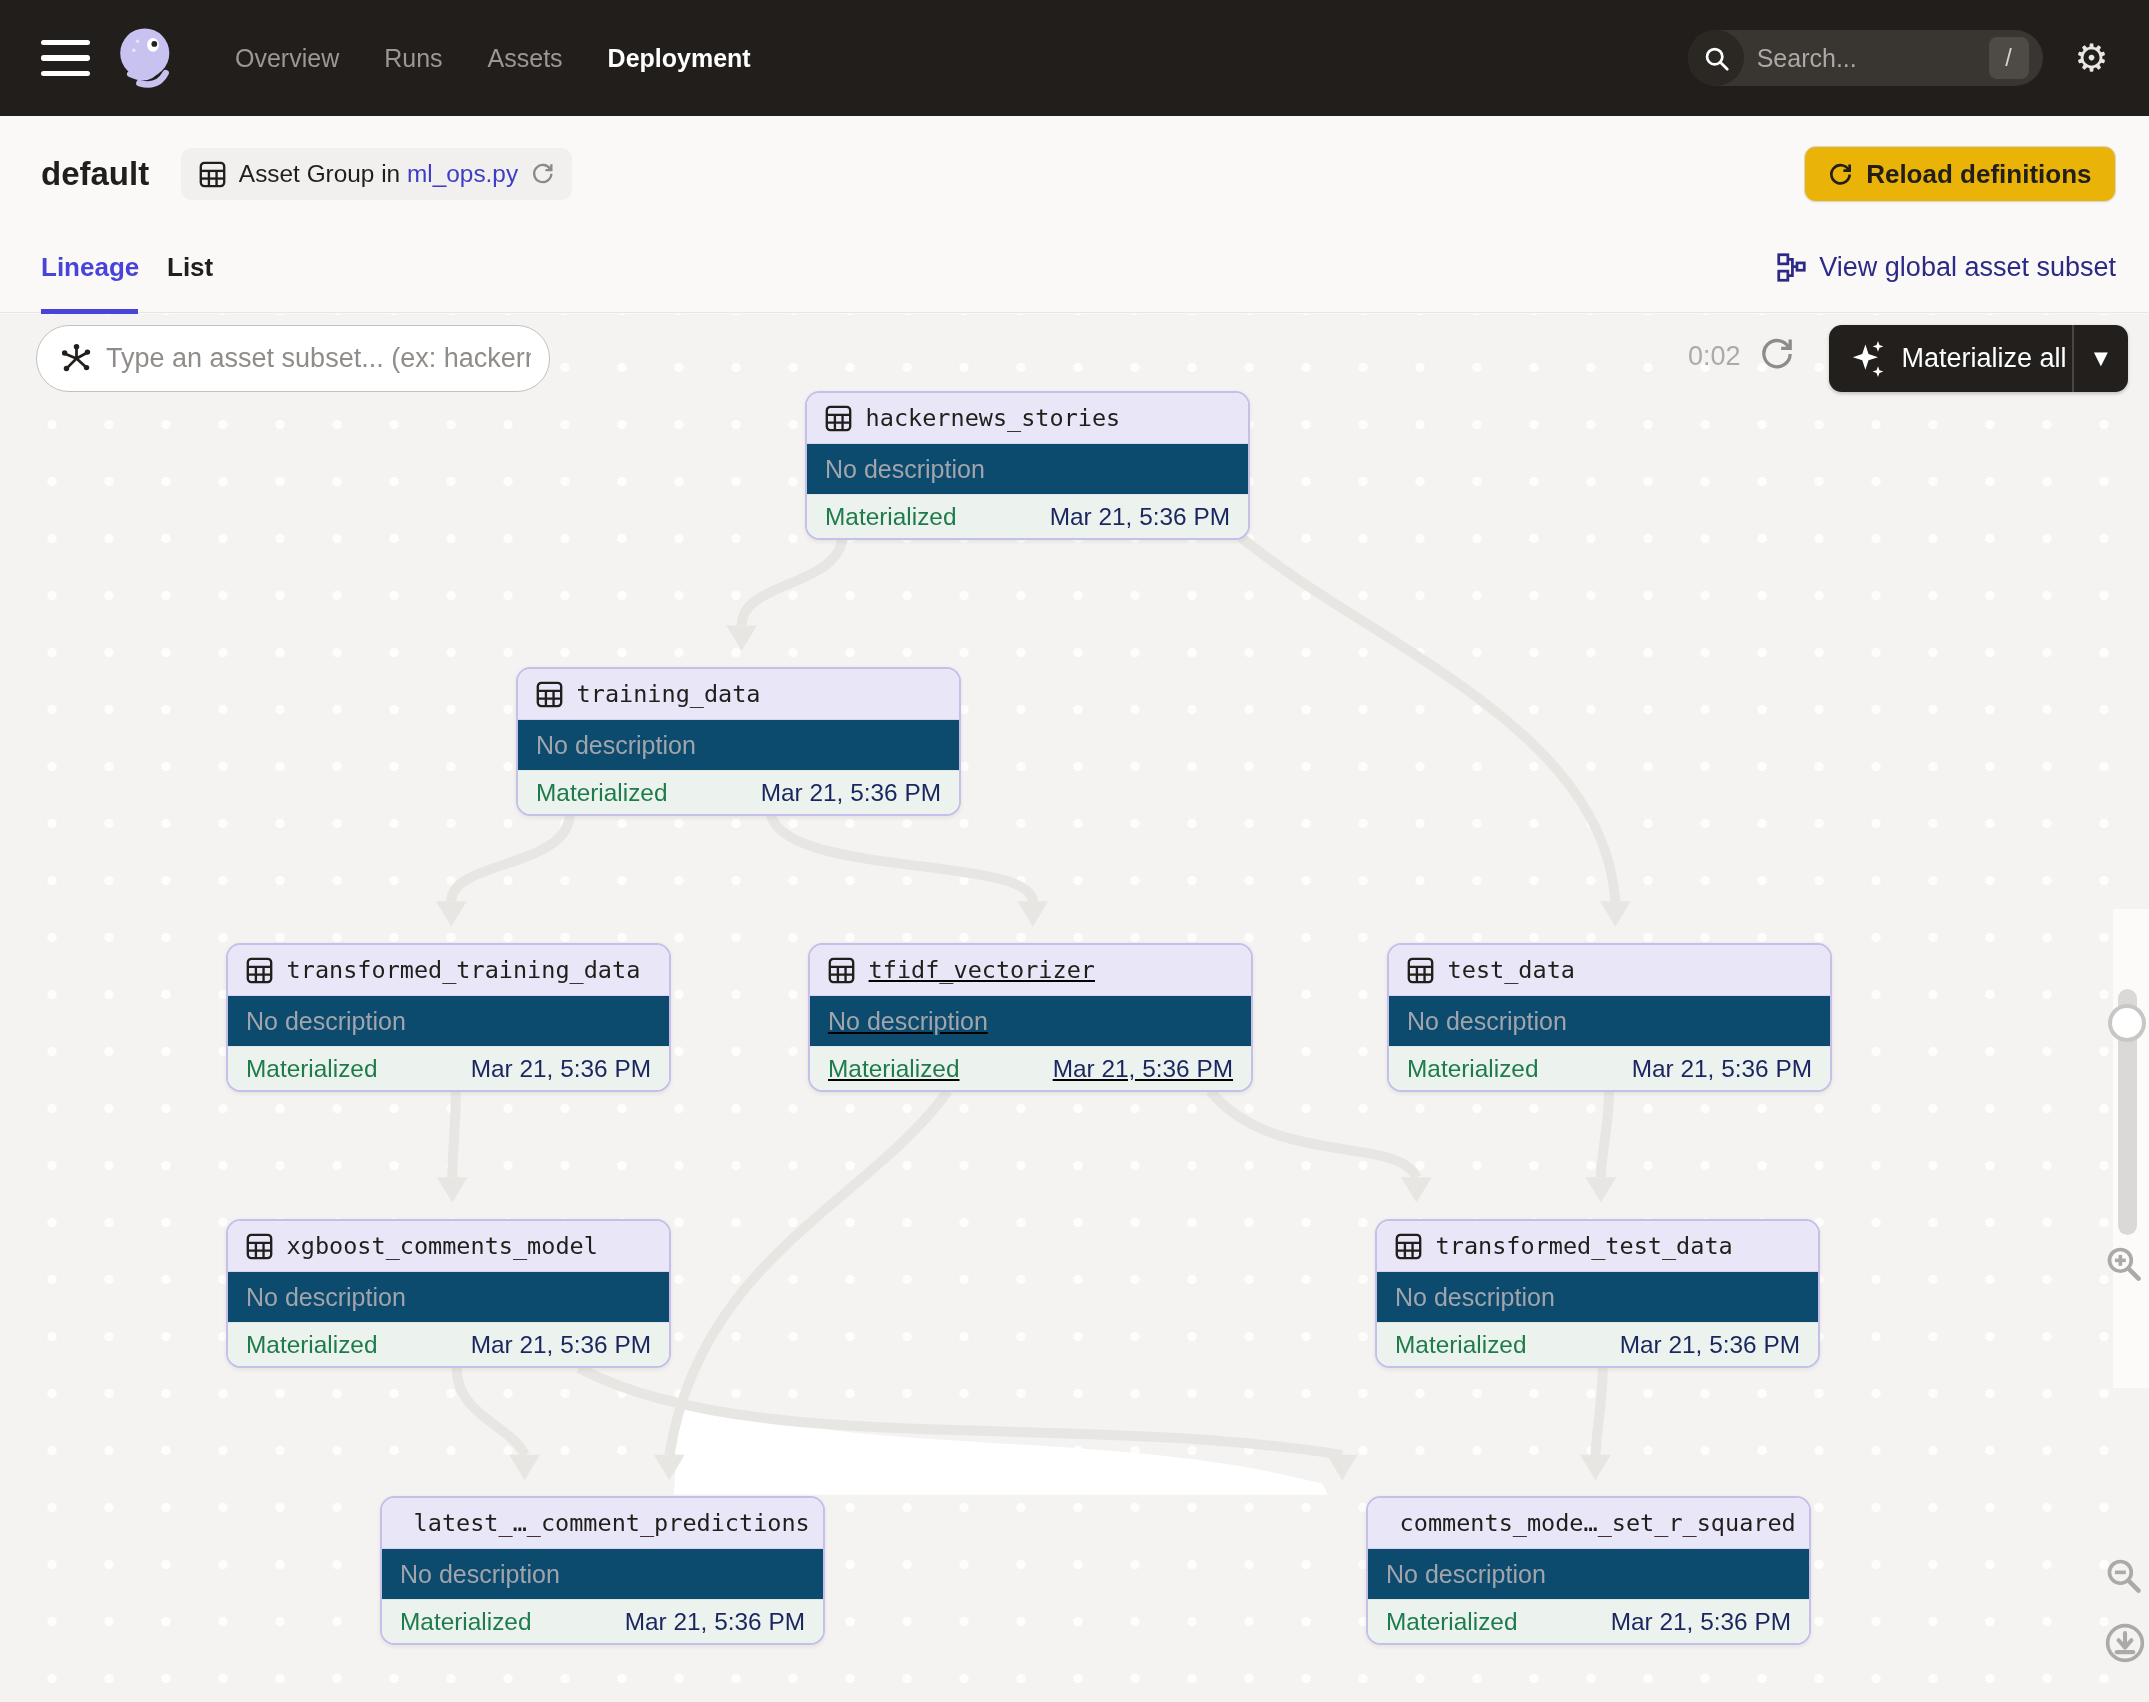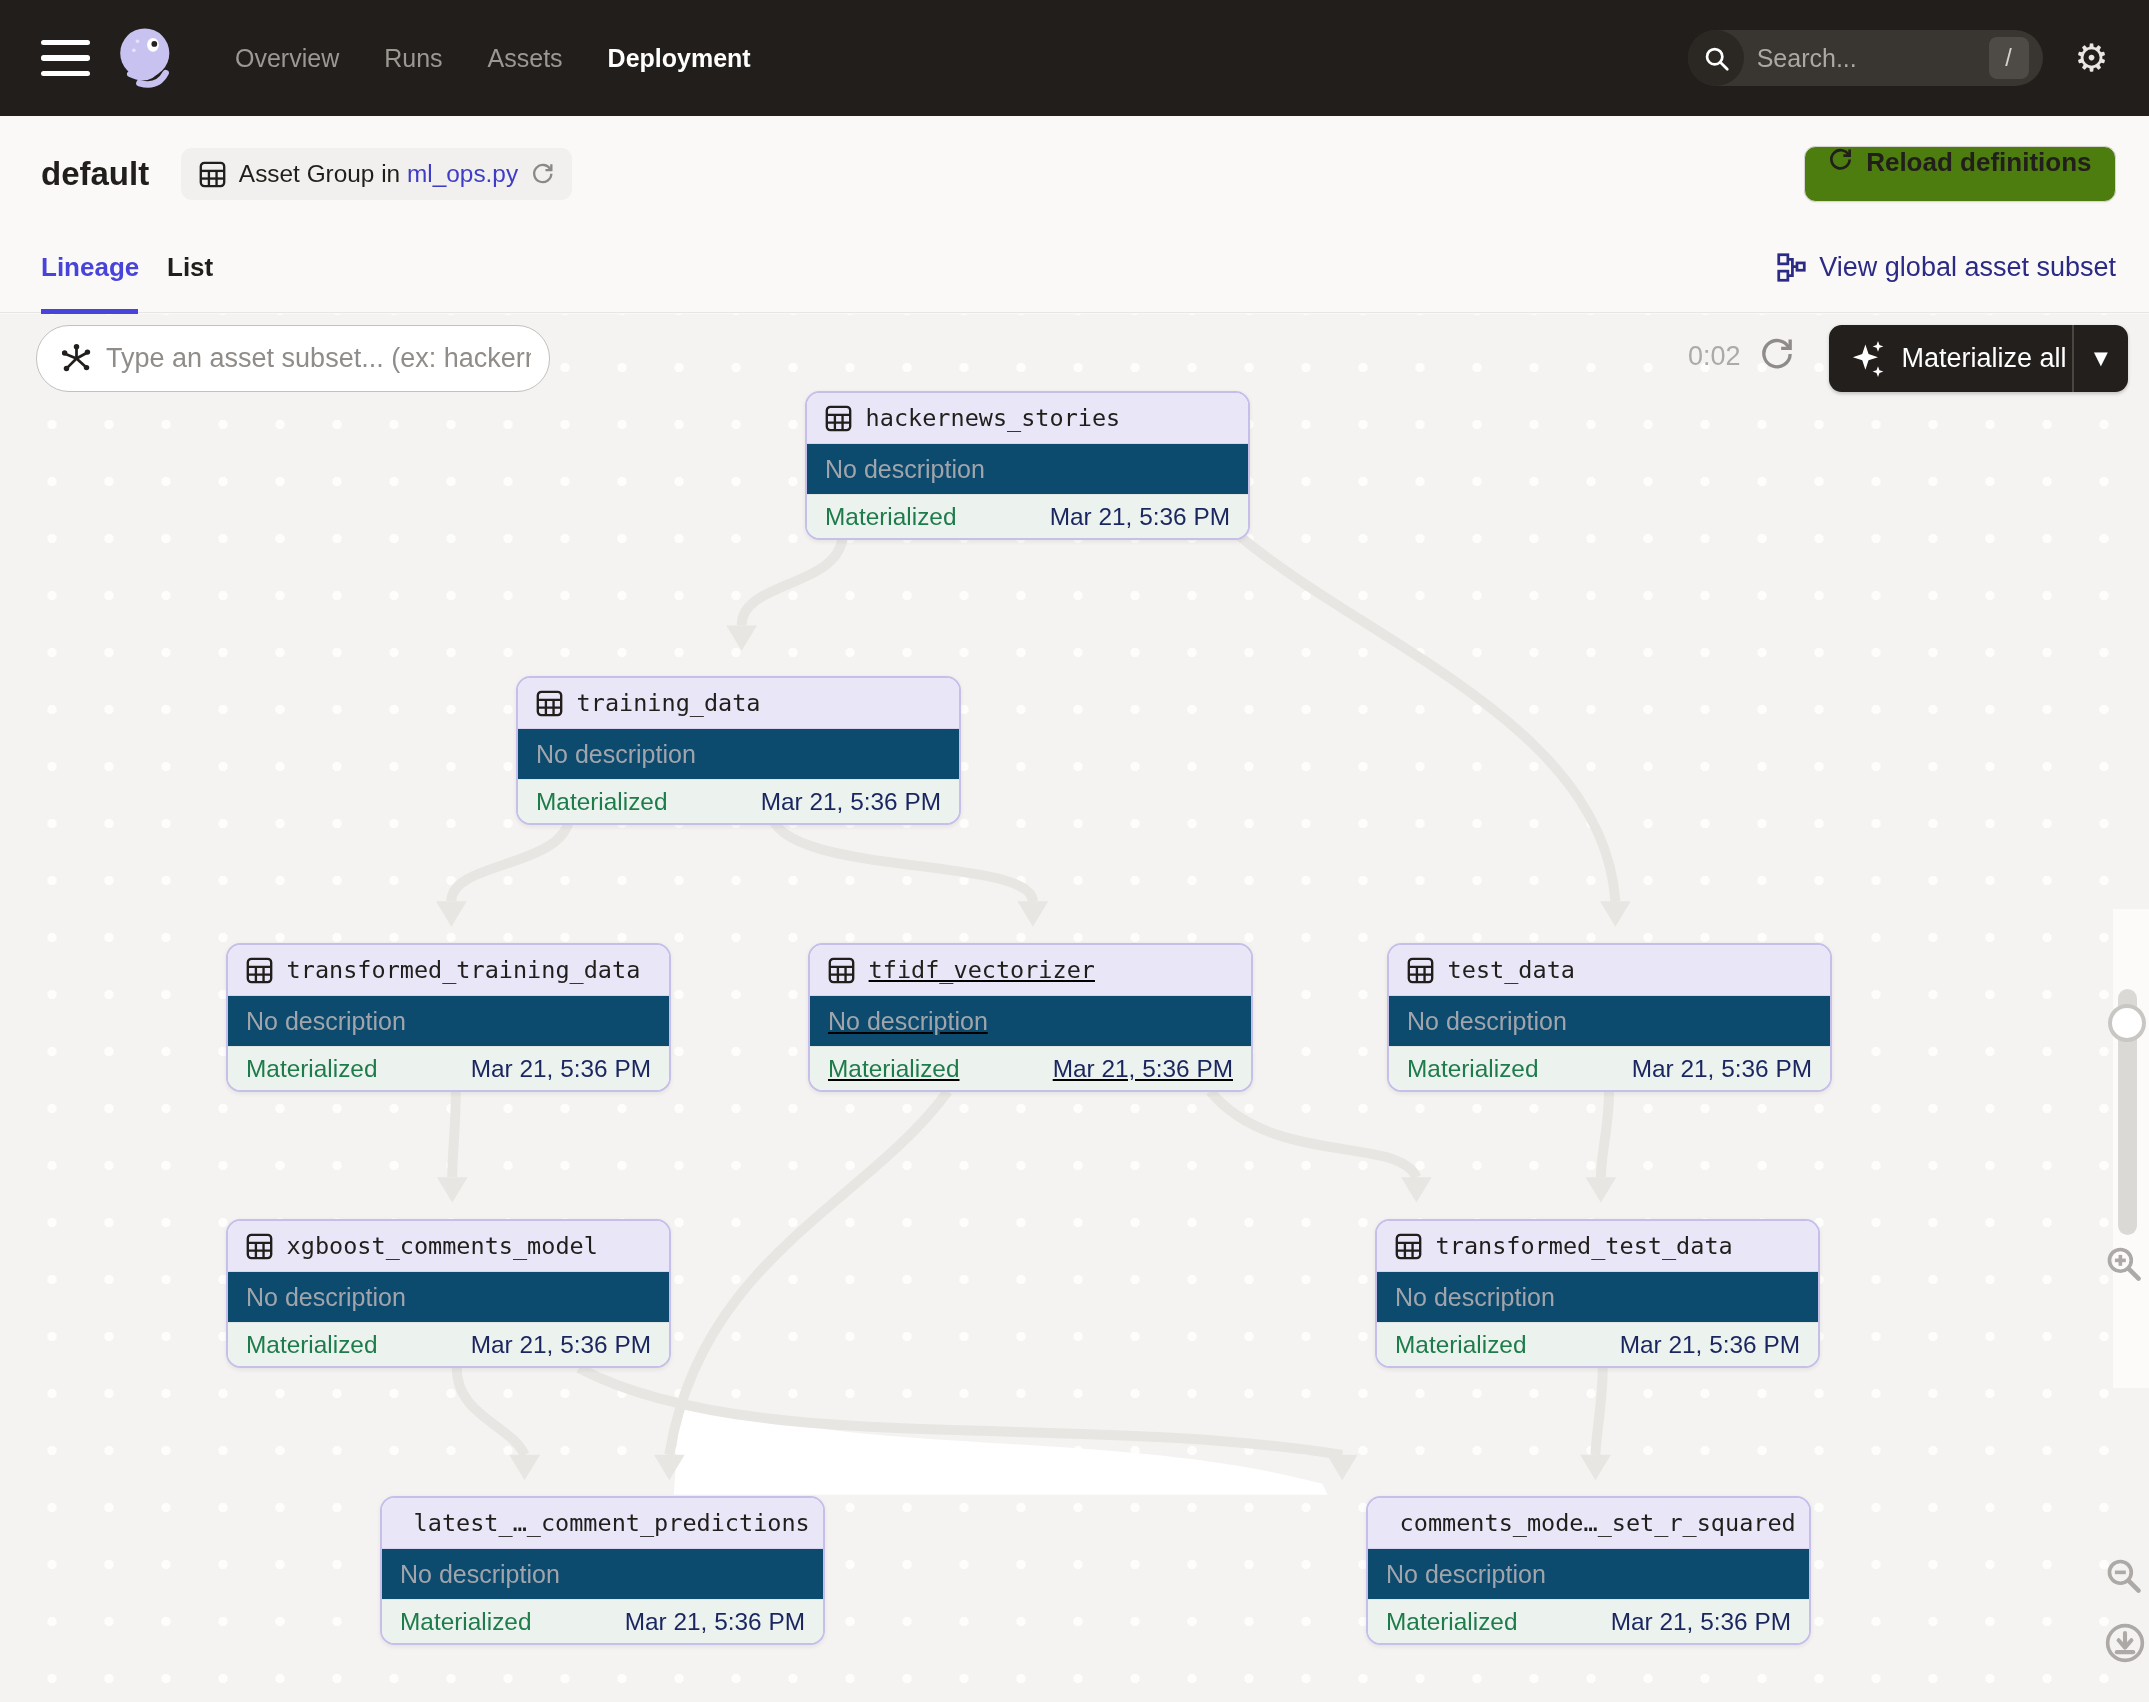--- a/index.html
+++ b/index.html
@@ -29,22 +29,22 @@
                  justify-content:center; }
   .gear { width:47px; margin:0 34px 0 25px; color:#E9E7E4; font-size:38px; text-align:center; cursor:pointer; }
 
   
   .pagehead { position:absolute; left:0; top:116px; width:2149px; height:116px; display:flex; align-items:center; }
   .pagetitle { font-size:33px; font-weight:700; color:#211E1B; margin-left:41px; }
   .groupbadge { margin-left:32px; height:52px; background:#F1F0EE; border-radius:11px; display:flex;
                 align-items:center; padding:0 18px; gap:12.7px; }
   .groupbadge .txt { font-size:24.4px; color:#211E1B; }
   .groupbadge a { color:#3F3CC6; text-decoration:none; }
-  .reloadbtn { margin-left:auto; margin-right:33px; height:56px; background:#4d7c0f; border:1.8px solid #D8D6D3;
-               border-radius:11.8px; display:flex; align-items:flex-start; gap:12.7px; padding:0 23.5px;
+  .reloadbtn { margin-left:auto; margin-right:33px; height:56px; background:#eab308; border:1.8px solid #D8D6D3;
+               border-radius:11.8px; display:flex; align-items:center; gap:12.7px; padding:0 23.5px;
                font-size:26px; font-weight:600; color:#211E1B; cursor:pointer; box-shadow:0 0.9px 1.8px rgba(0,0,0,.05); }
 
   
   .tabsrow { position:absolute; left:0; top:232px; width:2149px; height:81px; border-bottom:1.8px solid #E8E6E4; }
   .tab { position:absolute; top:20px; font-size:26px; font-weight:600; cursor:pointer; color:#211E1B; }
   .tab.lineage { left:41px; color:#4843D9; }
   .tab.list { left:167px; }
   .tab-underline { position:absolute; left:41px; bottom:-1.8px; width:97px; height:4.5px; background:#4843D9; }
   .globallink { position:absolute; right:33px; top:20px; display:flex; align-items:center; gap:12.7px;
                 font-size:27px; color:#2B2A85; cursor:pointer; }
@@ -254,21 +254,21 @@
       <span class="name">hackernews_stories</span>
     </div>
     <div class="bd">
           <span class="desc">No description</span>
         </div>
     <div class="ft">
       <span class="status">Materialized</span>
       <span class="time">Mar 21, 5:36 PM</span>
     </div>
   </div>
-      <div class="node" style="left: 516px; top: 362px;">
+      <div class="node" style="left: 516px; top: 353px;">
     <div class="hd">
       <svg width="27" height="27" viewBox="0 0 30 30">
             <rect x="2" y="2" width="26" height="26" rx="4" stroke="#211E1B" stroke-width="2.6" fill="none"></rect>
             <line x1="2" y1="11" x2="28" y2="11" stroke="#211E1B" stroke-width="2.6"></line>
             <line x1="11" y1="11" x2="11" y2="28" stroke="#211E1B" stroke-width="2.6"></line>
             <line x1="19.5" y1="11" x2="19.5" y2="28" stroke="#211E1B" stroke-width="2.6"></line>
             <line x1="2" y1="19.5" x2="28" y2="19.5" stroke="#211E1B" stroke-width="2.6"></line>
           </svg>
       <span class="name">training_data</span>
     </div>

